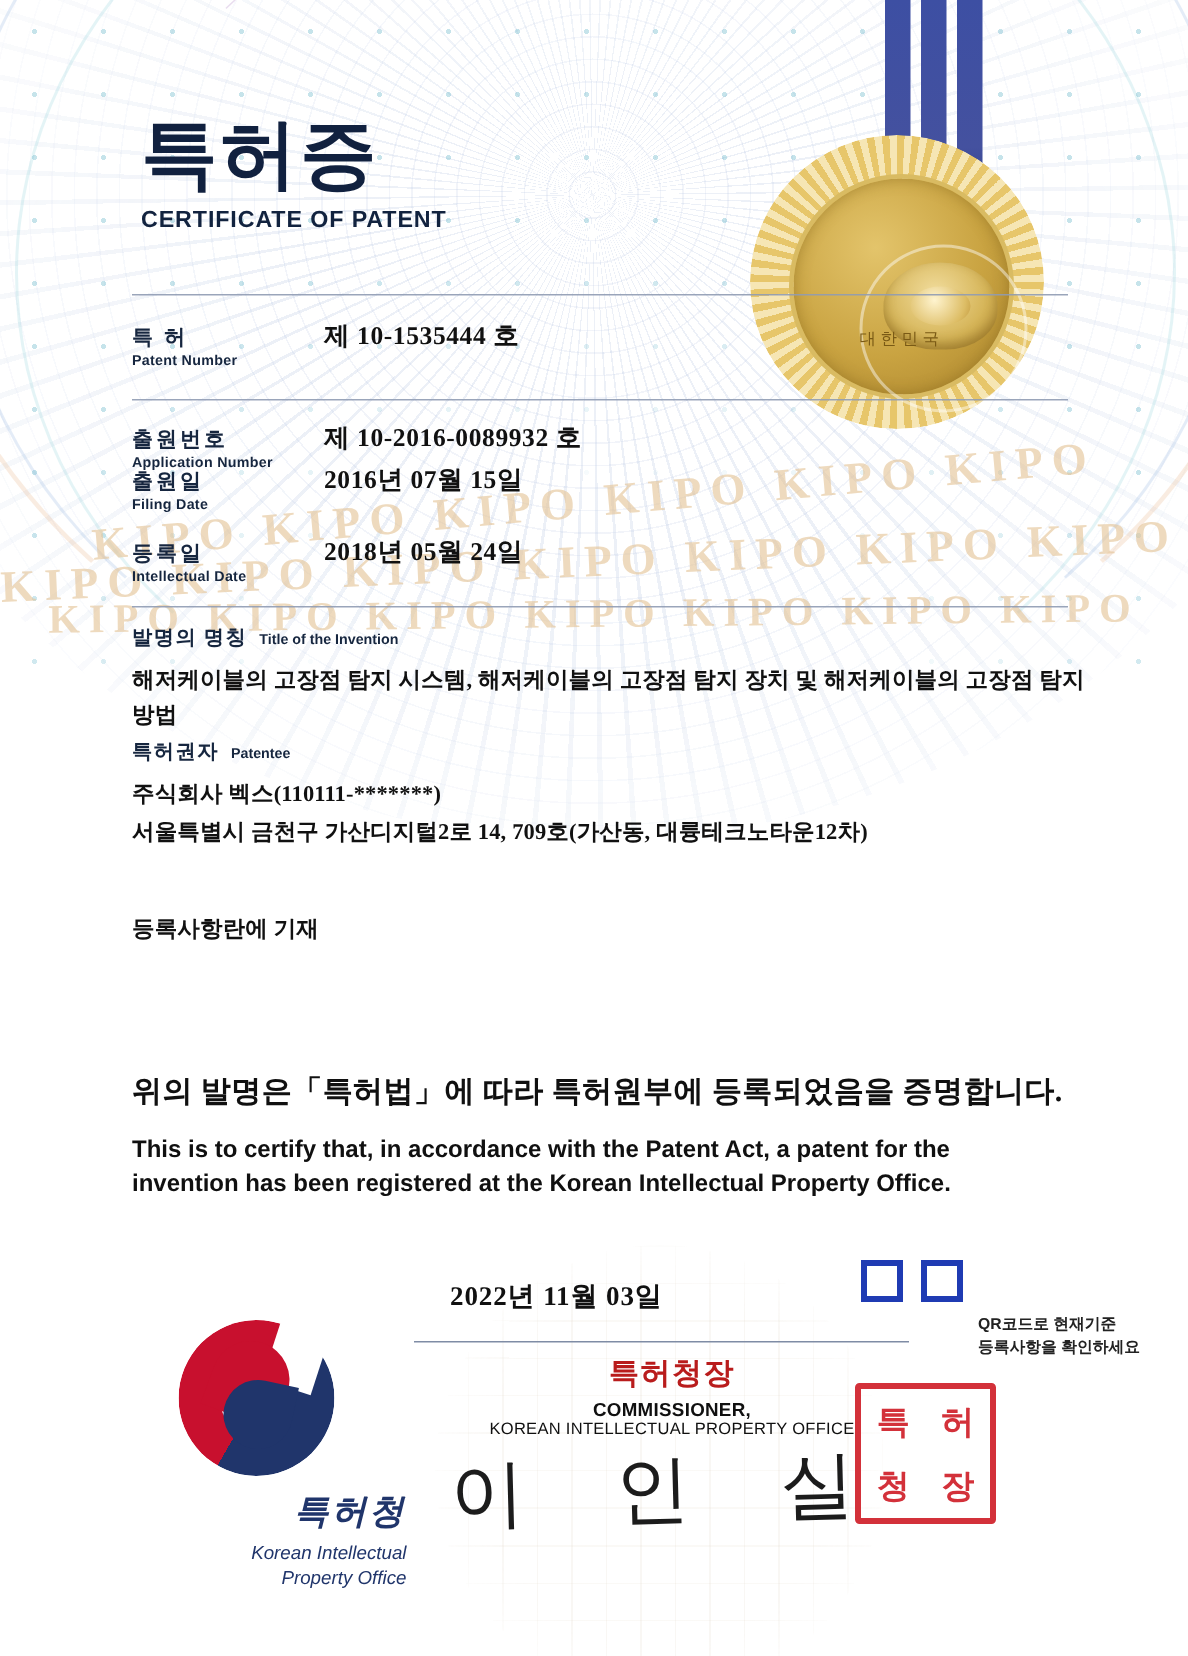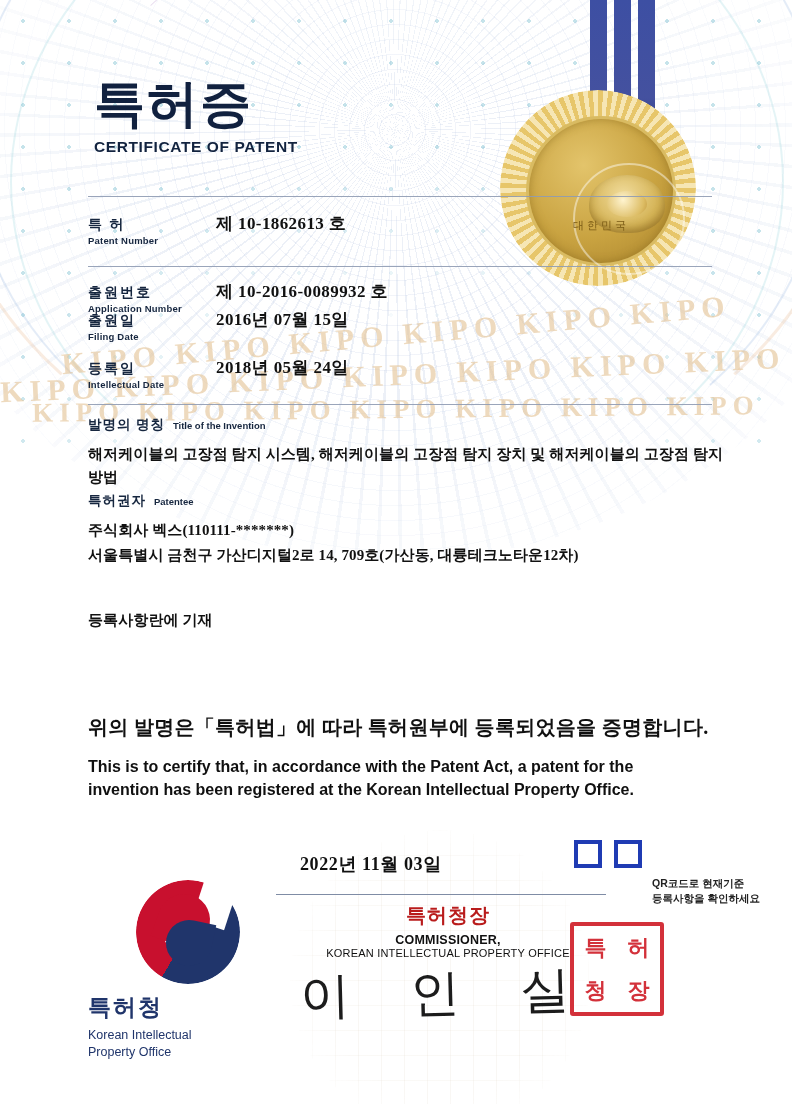--- a/index.html
+++ b/index.html
@@ -375,21 +375,21 @@
     position: absolute;
     left: 652px; top: 876px;
     font-size: 10.5px;
     font-weight: bold;
     color: #222;
     line-height: 1.45;
     white-space: nowrap;
   }
 
   
-  .kipo-logo { position: absolute; left: 88px; top: 880px; width: 200px; text-align: left; }
+  .kipo-logo { position: absolute; left: 71px; top: 880px; width: 200px; text-align: right; font-style: italic; }
   .taeguk {
     position: relative;
     width: 104px; height: 104px;
     margin: 0 auto;
   }
   .taeguk .ring {
     position: absolute; inset: 0;
     border-radius: 50%;
     background: conic-gradient(from 210deg, #c8102e 0deg 180deg, #20356b 180deg 360deg);
     -webkit-mask-image: radial-gradient(circle at 50% 50%, rgba(0,0,0,0) 0 33%, rgba(0,0,0,1) 34% 100%);
@@ -473,21 +473,21 @@
 
   <div class="rule" style="top:196px;"></div>
   <div class="rule" style="top:266px;"></div>
   <div class="rule" style="top:404px;"></div>
 
   <div class="field-row" style="left:88px; top:212px;">
     <div class="field-label">
       <span class="lab-ko">특  허</span>
       <span class="lab-en">Patent Number</span>
     </div>
-    <div class="field-value">제 10-1862613 호</div>
+    <div class="field-value">제 10-1535444 호</div>
   </div>
 
   <div class="field-row" style="left:88px; top:280px;">
     <div class="field-label">
       <span class="lab-ko">출원번호</span>
       <span class="lab-en">Application Number</span>
     </div>
     <div class="field-value">제 10-2016-0089932 호</div>
   </div>
 

